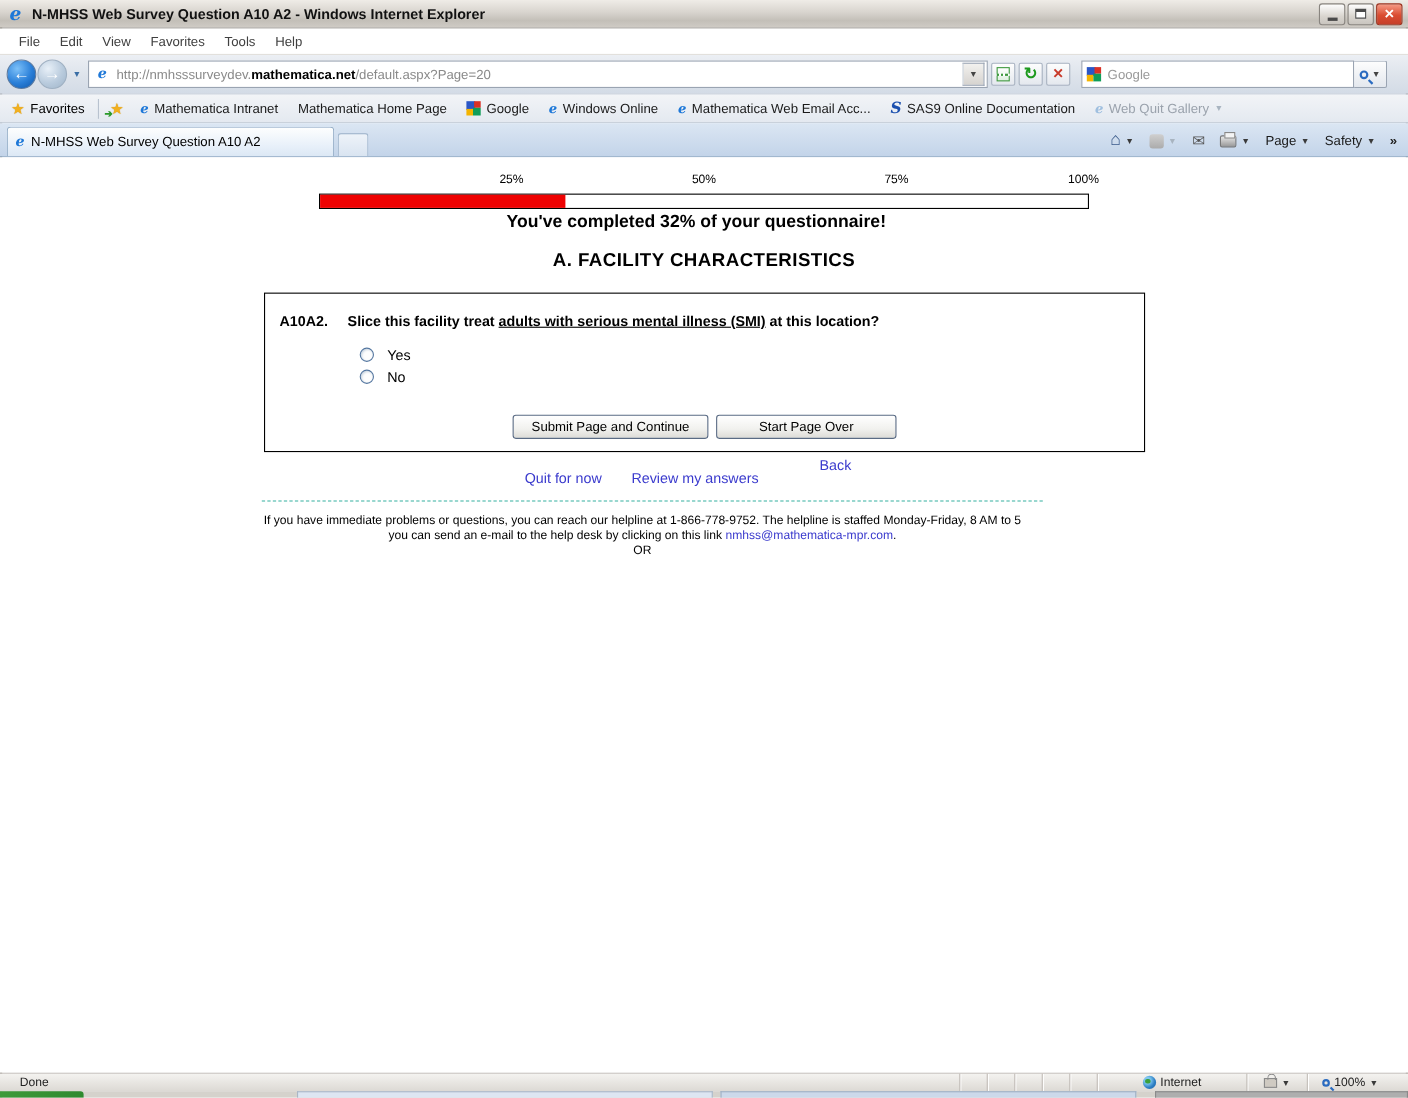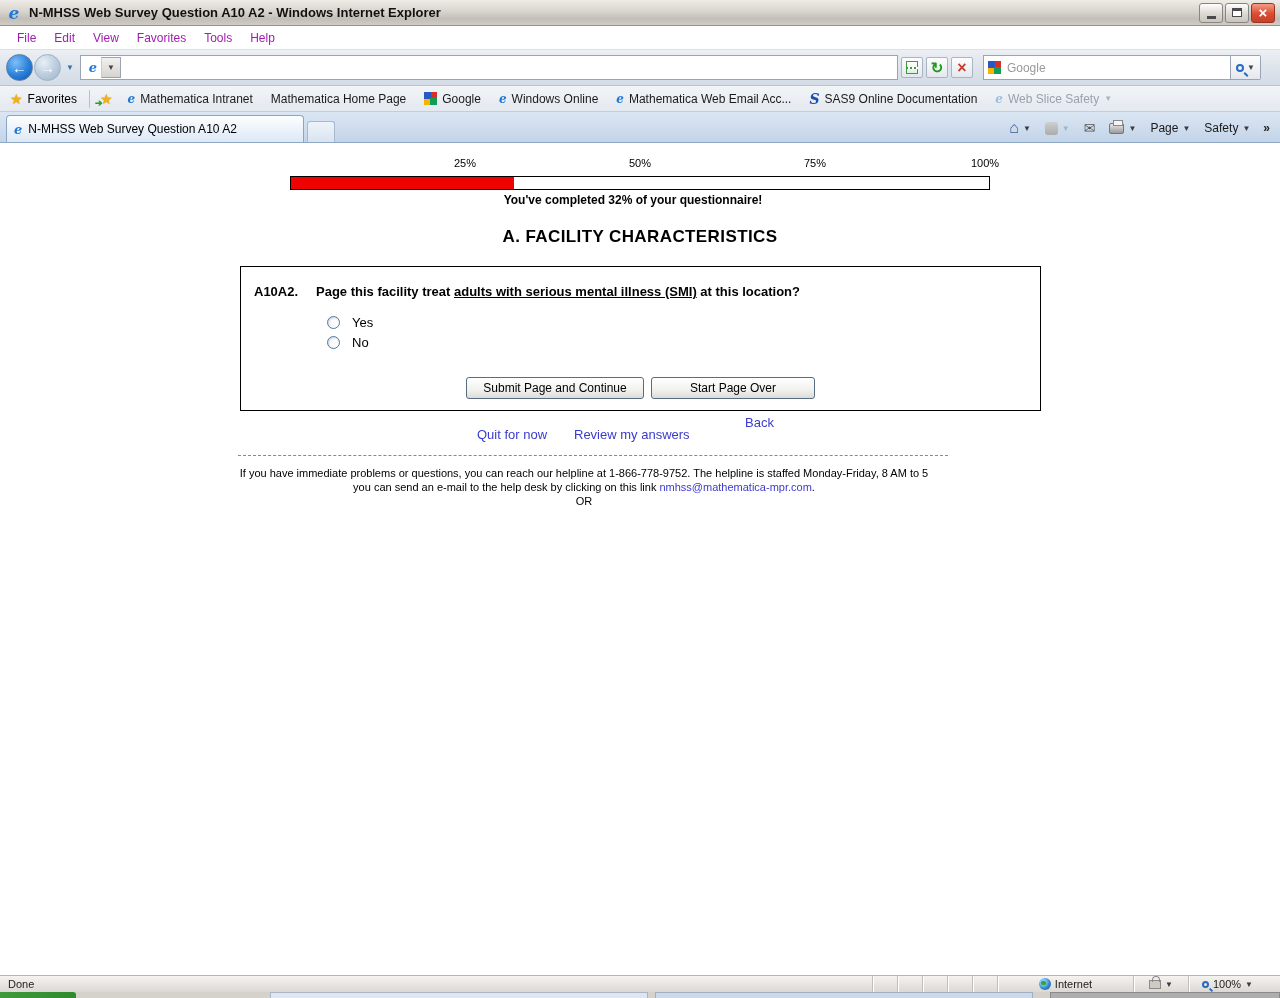--- a/index.html
+++ b/index.html
@@ -19,21 +19,21 @@
              background:linear-gradient(#fefefe,#d9d5cf 60%,#c9c5bf); display:flex; align-items:center;
              justify-content:center; flex:none; }
   .glyph-min { width:9px; height:3px; background:#4a4a4a; margin-top:9px; }
   .glyph-restore { width:10px; height:9px; border:1px solid #4a4a4a; border-top:3px solid #4a4a4a; background:#fff; }
   .win-btn.close { background:linear-gradient(#f59b86,#da4c31 55%,#c6402a); border-color:#9c3421; }
   .glyph-close { color:#fff; font-weight:bold; font-size:15px; line-height:15px; }
 
   
   .menubar { height:24px; flex:none; background:#fff; border-bottom:1px solid #e2e0dc;
              display:flex; align-items:center; padding-left:8px; }
-  .menu-item { font-size:12px; color:#a21caf; padding:3px 9px; cursor:default; }
+  .menu-item { font-size:12px; color:#404040; padding:3px 9px; cursor:default; }
 
   
   .navbar { height:36px; flex:none; background:linear-gradient(#eceff4,#dde3eb 55%,#d3dbe6);
             border-bottom:1px solid #b9c4d2; display:flex; align-items:center; padding:0 6px; }
   .nav-circle { width:27px; height:27px; border-radius:50%; flex:none; display:flex; align-items:center;
                 justify-content:center; color:#fff; font-weight:bold; font-size:15px;
                 border:1px solid #5b7aa0; }
   .nav-circle.back { background:radial-gradient(circle at 35% 30%, #7cc0f8, #2a7fd8 55%, #0f55a8); }
   .nav-circle.fwd  { background:radial-gradient(circle at 35% 30%, #e8f0f8, #b9cbdd 55%, #9fb4c9);
                      border-color:#9fb0c2; margin-left:1px; }
@@ -107,21 +107,21 @@
                         background:#f4f4f4; border:1px solid #888; }
   .caret-sm { font-size:8px; color:#3a3a3a; }
   .caret-dis { color:#a8b4c0; }
   .chevrons { font-weight:bold; color:#222; padding:0 4px; }
 
   
   .content { flex:1; background:#fff; position:relative; overflow:hidden; }
   .pct-label { position:absolute; top:14px; transform:translateX(-50%); font-size:11px; color:#000; }
   .pbar { position:absolute; left:290px; top:33px; width:700px; height:14px; border:1px solid #000; background:#fff; }
   .pbar-fill { height:100%; background:#ee0202; }
-  .p-msg { position:absolute; top:50px; left:0; width:1266px; text-align:center; font-weight:bold; font-size:12px; }
+  .p-msg { position:absolute; top:50px; left:0; width:1266px; text-align:center; font-weight:bold; font-size:16px; }
   .section-title { position:absolute; top:84px; left:0; width:1280px; text-align:center;
                    font-weight:bold; font-size:17px; letter-spacing:0.4px; }
   .qbox { position:absolute; left:240px; top:123px; width:801px; height:145px; border:1px solid #000; }
   .qline { position:absolute; left:13px; top:17px; font-size:13px; font-weight:bold; display:flex; }
   .qnum { width:50px; flex:none; }
   .qtext { margin-left:12px; }
   .opt-row { position:absolute; left:86px; display:flex; align-items:center; gap:12px; font-size:13px; }
   .radio { width:13px; height:13px; border-radius:50%; border:1px solid #5577a0; background:#fdfdfd;
            box-shadow:inset 1px 1px 2px #c8d4e0; }
   .btn-row { position:absolute; left:0; top:110px; width:100%; display:flex; justify-content:center; gap:7px; }
@@ -132,21 +132,21 @@
   .btn-start { width:164px; }
   .pg-link { position:absolute; font-size:13px; color:#3a3acd; cursor:pointer; white-space:nowrap; }
   .dashed-sep { position:absolute; left:238px; top:312px; width:710px; border-top:1px dashed #35b0a0; }
   .help { position:absolute; left:238px; top:323px; width:692px; text-align:center; font-size:11px;
           line-height:14px; color:#000; }
   .email-link { color:#3a3acd; cursor:pointer; }
 
   
   .statusbar { height:17px; flex:none; background:linear-gradient(#f4f3f0,#dcd9d4);
                border-top:1px solid #b8b4ae; display:flex; align-items:center; font-size:11px; color:#222; }
-  .status-text { padding-left:8px; flex:1; }
+  .status-text { padding-left:18px; flex:1; }
   .sb-cell { height:100%; border-left:1px solid #c2beb8; box-shadow:inset 1px 0 0 #fff; flex:none;
              display:flex; align-items:center; justify-content:center; gap:4px; }
   .sb-empty { width:25px; }
   .sb-zone { width:136px; }
   .globe { width:12px; height:12px; border-radius:50%;
            background:radial-gradient(circle at 35% 35%, #7ec6ef 25%, #2d7fc4 60%, #1b5fa0); position:relative; overflow:hidden; }
   .globe::after { content:""; position:absolute; left:2px; top:3px; width:5px; height:4px; background:#3aa03a; border-radius:40%; }
   .sb-mode { width:55px; color:#777; }
   .lockicon { width:12px; height:9px; border:1px solid #8a8a8a; background:#cfcac2; position:relative; }
   .lockicon::before { content:""; position:absolute; left:2px; top:-5px; width:6px; height:5px;
@@ -192,20 +192,21 @@
     <span class="menu-item">Tools</span>
     <span class="menu-item">Help</span>
   </div>
 
   <div class="navbar">
     <div class="nav-circle back">←</div>
     <div class="nav-circle fwd">→</div>
     <span class="nav-caret">▼</span>
     <div class="addr-box">
       <span class="ie-logo">e</span>
+      <span class="addr-url"><span class="url-dim">http://nmhsssurveydev.</span><span class="url-domain">mathematica.net</span><span class="url-dim">/default.aspx?Page=20</span></span>
       <div class="addr-drop">
           <span class="caret-dn">▼</span>
         </div>
     </div>
     <div class="mini-btn">
         <span class="icon-compat"></span>
       </div>
     <div class="mini-btn">
         <span class="icon-refresh">↻</span>
       </div>
@@ -260,21 +261,21 @@
     <div class="fav-item">
       <span class="ie-logo">e</span>
       <span>Mathematica Web Email Acc...</span>
     </div>
     <div class="fav-item">
       <span class="sas-icon">S</span>
       <span>SAS9 Online Documentation</span>
     </div>
     <div class="fav-item disabled">
       <span class="ie-logo">e</span>
-      <span>Web Slice Safety</span>
+      <span>Web Quit Gallery</span>
       <span class="caret-sm caret-dis">▼</span>
     </div>
   </div>
 
   <div class="tabbar">
     <div class="tab">
       <span class="ie-logo">e</span>
       <span>N-MHSS Web Survey Question A10 A2</span>
     </div>
     <div class="tab-stub"></div>
@@ -316,21 +317,21 @@
       <div class="pbar-fill" style="width: 32%;"></div>
     </div>
 
     <div class="p-msg">You've completed 32% of your questionnaire!</div>
 
     <div class="section-title">A. FACILITY CHARACTERISTICS</div>
 
     <div class="qbox">
       <div class="qline">
         <span class="qnum">A10A2.</span>
-        <span class="qtext"><span>Page this facility treat </span><u>adults with serious mental illness (SMI)</u><span> at this location?</span></span>
+        <span class="qtext"><span>Slice this facility treat </span><u>adults with serious mental illness (SMI)</u><span> at this location?</span></span>
       </div>
       <div class="opt-row" style="top:48px">
         <span class="radio"></span>
         <span>Yes</span>
       </div>
       <div class="opt-row" style="top:68px">
         <span class="radio"></span>
         <span>No</span>
       </div>
       <div class="btn-row">

